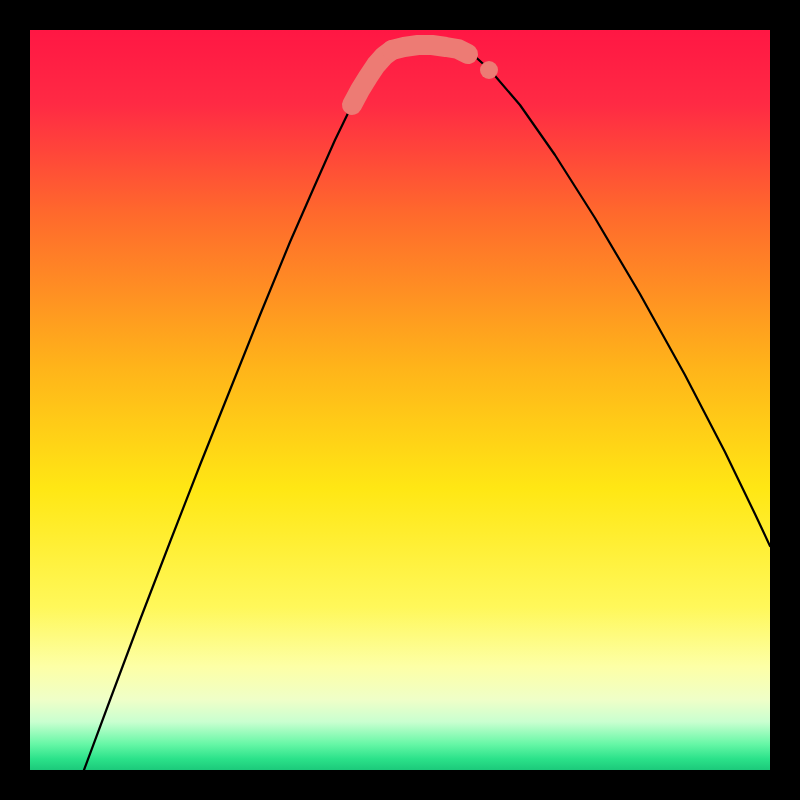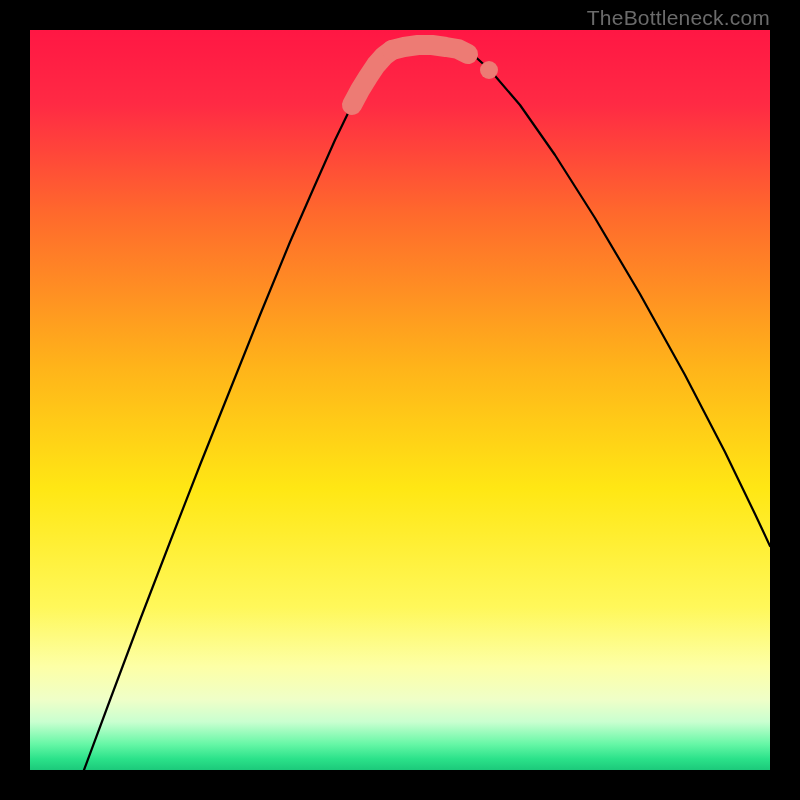--- a/index.html
+++ b/index.html
@@ -85,15 +85,14 @@
           <path d="M350 25 L360 20 L375 16 L395 15 L415 16 L430 18 L440 22" fill="none" stroke="#000" stroke-width="2.2" stroke-linecap="round" stroke-linejoin="round"></path>
           <path d="M440 22 L460 40 L490 75 L525 125 L565 188 L610 264 L655 345 L695 422 L725 484 L740 516" fill="none" stroke="#000" stroke-width="2.2" stroke-linecap="round" stroke-linejoin="round"></path>
           <path d="M322 75 L330 60 L338 47 L346 35 L354 26 L362 20" fill="none" stroke="#ed7b74" stroke-width="20" stroke-linecap="round" stroke-linejoin="round"></path>
           <path d="M362 20 L374 17 L388 15 L402 15 L416 17 L428 19 L438 24" fill="none" stroke="#ed7b74" stroke-width="20" stroke-linecap="round" stroke-linejoin="round"></path>
           <circle cx="459" cy="40" r="9" fill="#ed7b74"></circle>
         </g>
     </svg>
 
   </div>
 
-  <div class="watermark">TheBottleneck.com</div>
 
 </div>
 
 </body></html>

